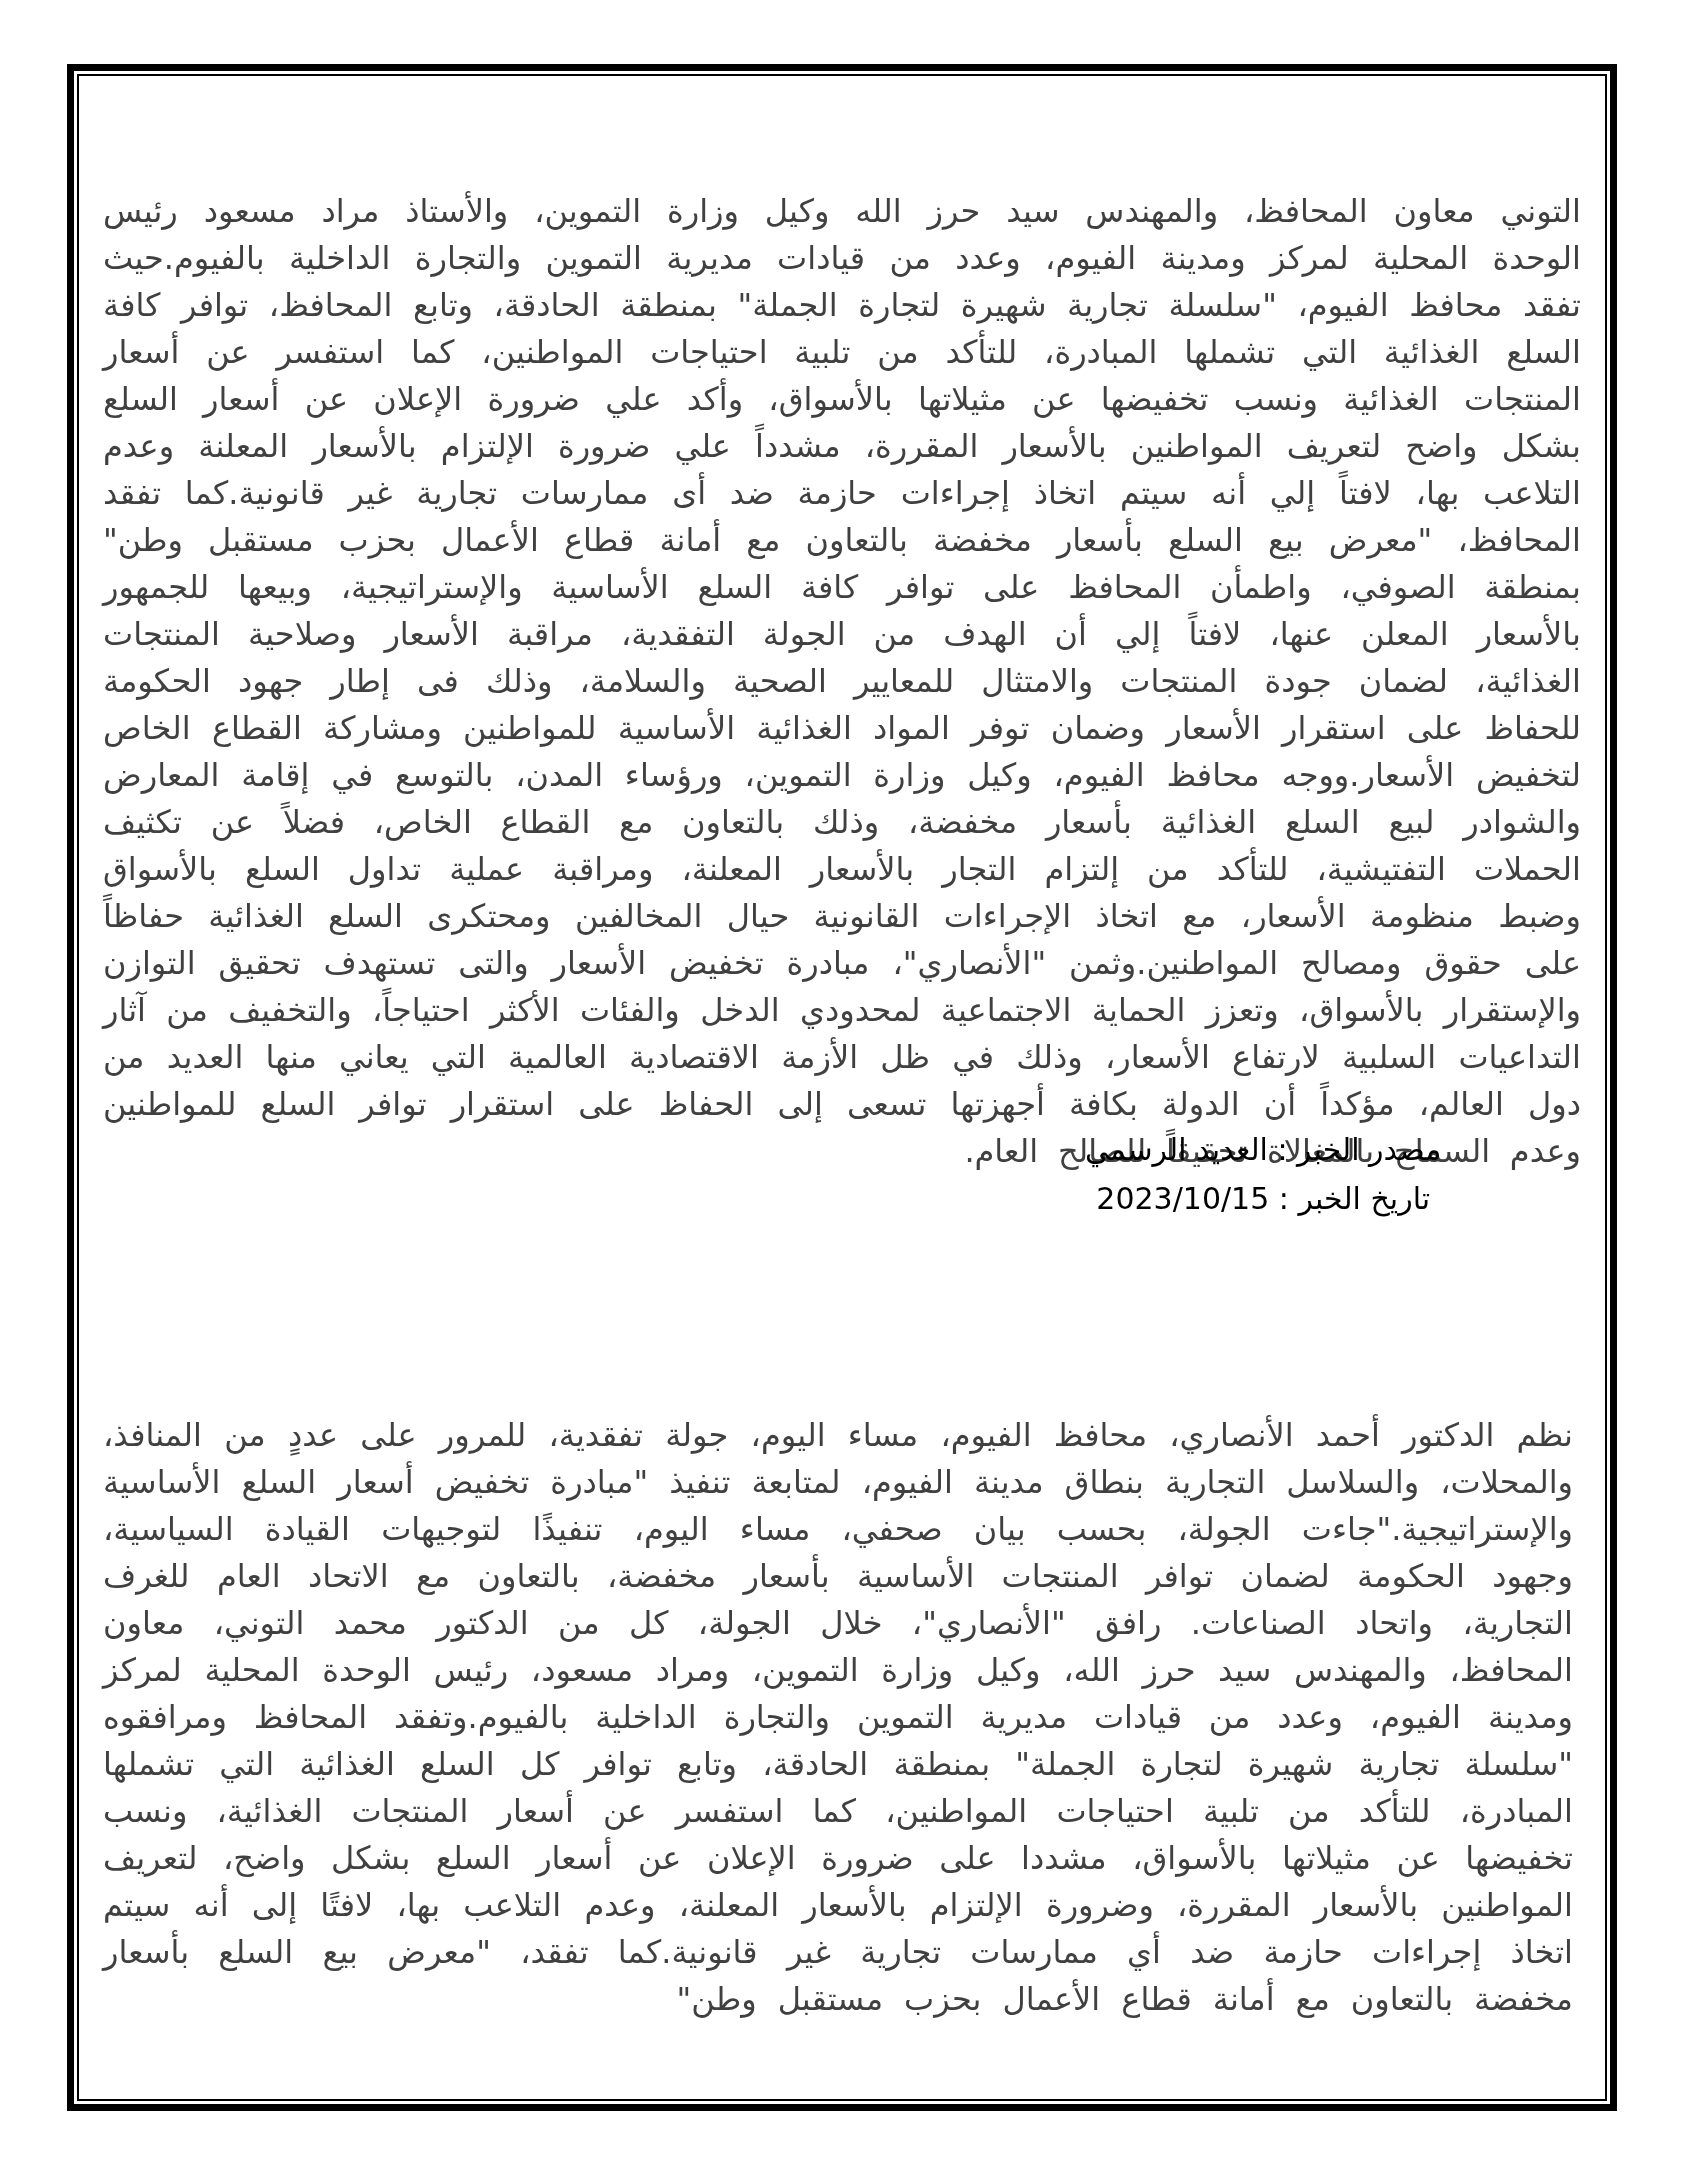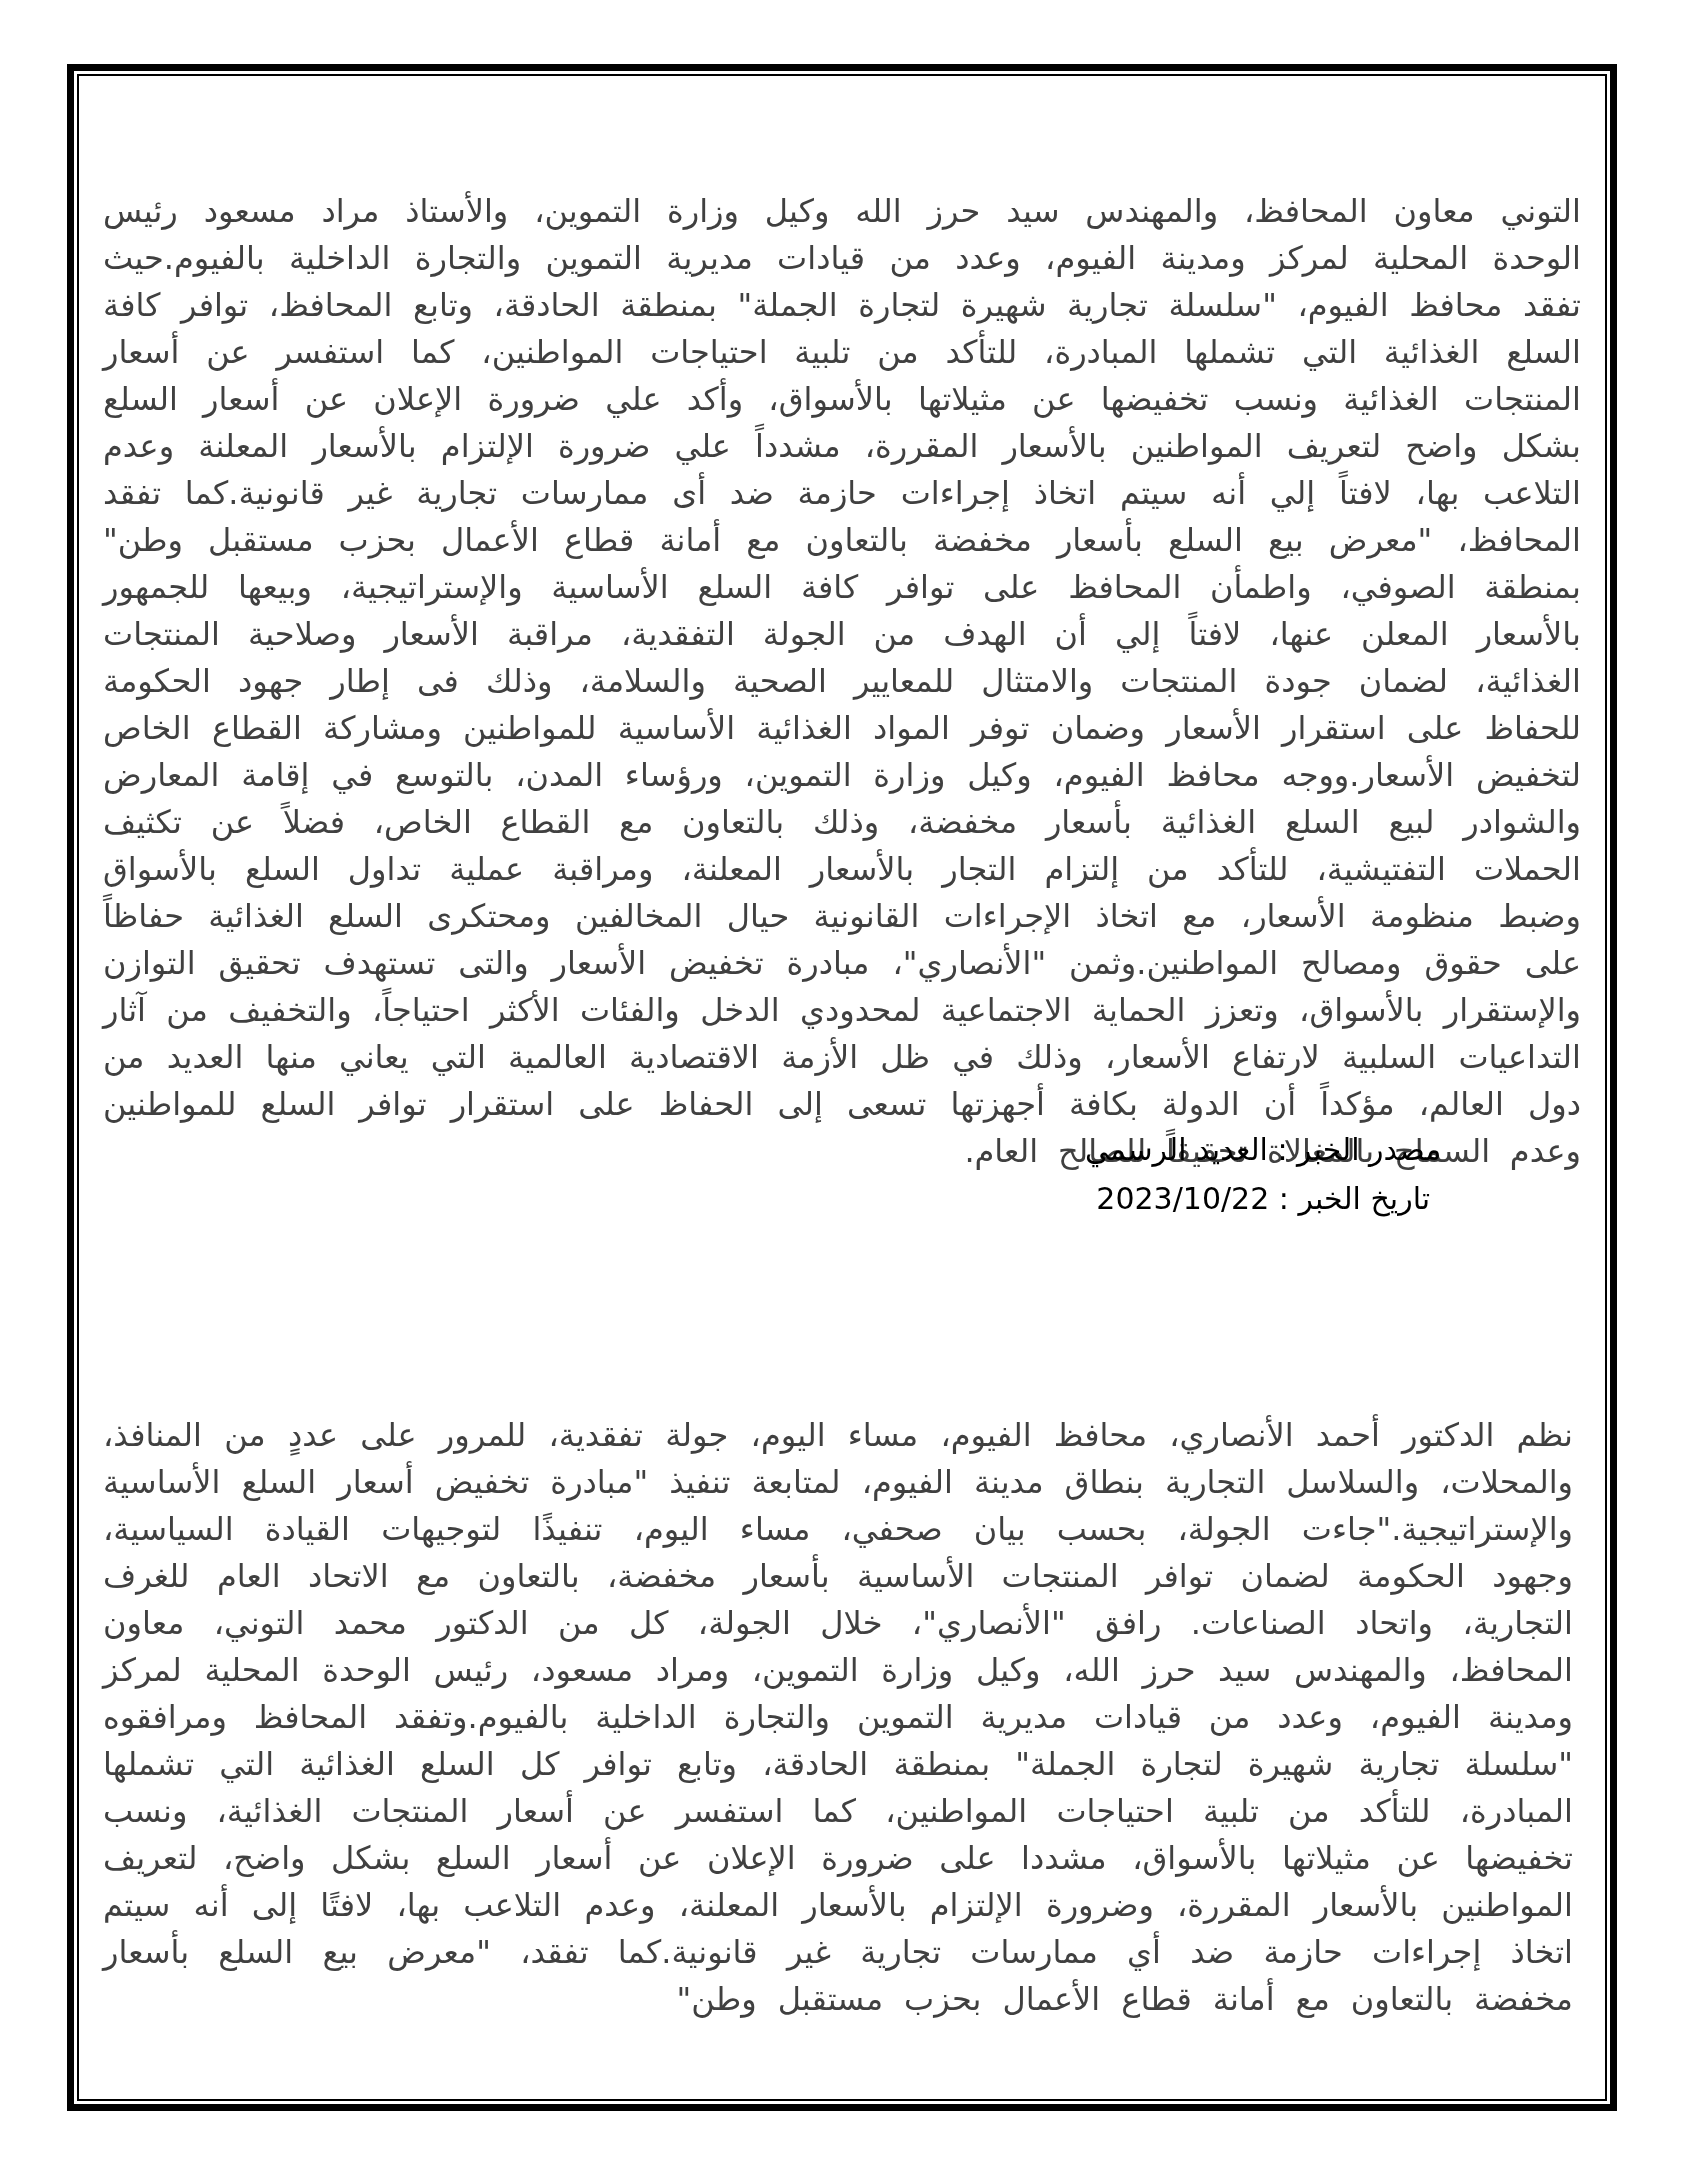--- a/index.html
+++ b/index.html
@@ -86,20 +86,20 @@
 <div class="frame-outer">
   <div class="frame-inner"></div>
 </div>
 
 <div class="content">
 
   <p class="body-par par-1">التوني معاون المحافظ، والمهندس سيد حرز الله وكيل وزارة التموين، والأستاذ مراد مسعود رئيس الوحدة المحلية لمركز ومدينة الفيوم، وعدد من قيادات مديرية التموين والتجارة الداخلية بالفيوم.حيث تفقد محافظ الفيوم، "سلسلة تجارية شهيرة لتجارة الجملة" بمنطقة الحادقة، وتابع المحافظ، توافر كافة السلع الغذائية التي تشملها المبادرة، للتأكد من تلبية احتياجات المواطنين، كما استفسر عن أسعار المنتجات الغذائية ونسب تخفيضها عن مثيلاتها بالأسواق، وأكد علي ضرورة الإعلان عن أسعار السلع بشكل واضح لتعريف المواطنين بالأسعار المقررة، مشدداً علي ضرورة الإلتزام بالأسعار المعلنة وعدم التلاعب بها، لافتاً إلي أنه سيتم اتخاذ إجراءات حازمة ضد أى ممارسات تجارية غير قانونية.كما تفقد المحافظ، "معرض بيع السلع بأسعار مخفضة بالتعاون مع أمانة قطاع الأعمال بحزب مستقبل وطن" بمنطقة الصوفي، واطمأن المحافظ على توافر كافة السلع الأساسية والإستراتيجية، وبيعها للجمهور بالأسعار المعلن عنها، لافتاً إلي أن الهدف من الجولة التفقدية، مراقبة الأسعار وصلاحية المنتجات الغذائية، لضمان جودة المنتجات والامتثال للمعايير الصحية والسلامة، وذلك فى إطار جهود الحكومة للحفاظ على استقرار الأسعار وضمان توفر المواد الغذائية الأساسية للمواطنين ومشاركة القطاع الخاص لتخفيض الأسعار.ووجه محافظ الفيوم، وكيل وزارة التموين، ورؤساء المدن، بالتوسع في إقامة المعارض والشوادر لبيع السلع الغذائية بأسعار مخفضة، وذلك بالتعاون مع القطاع الخاص، فضلاً عن تكثيف الحملات التفتيشية، للتأكد من إلتزام التجار بالأسعار المعلنة، ومراقبة عملية تداول السلع بالأسواق وضبط منظومة الأسعار، مع اتخاذ الإجراءات القانونية حيال المخالفين ومحتكرى السلع الغذائية حفاظاً على حقوق ومصالح المواطنين.وثمن "الأنصاري"، مبادرة تخفيض الأسعار والتى تستهدف تحقيق التوازن والإستقرار بالأسواق، وتعزز الحماية الاجتماعية لمحدودي الدخل والفئات الأكثر احتياجاً، والتخفيف من آثار التداعيات السلبية لارتفاع الأسعار، وذلك في ظل الأزمة الاقتصادية العالمية التي يعاني منها العديد من دول العالم، مؤكداً أن الدولة بكافة أجهزتها تسعى إلى الحفاظ على استقرار توافر السلع للمواطنين وعدم السماح بالمغالاة تحقيقاً للصالح العام.</p>
 
   <div class="meta-block">
     <div class="meta-line">مصدر الخبر : العديد الرسمي</div>
-    <div class="meta-line">تاريخ الخبر : 2023/10/22</div>
+    <div class="meta-line">تاريخ الخبر : 2023/10/15</div>
   </div>
 
 
   <p class="body-par par-2">نظم الدكتور أحمد الأنصاري، محافظ الفيوم، مساء اليوم، جولة تفقدية، للمرور على عددٍ من المنافذ، والمحلات، والسلاسل التجارية بنطاق مدينة الفيوم، لمتابعة تنفيذ "مبادرة تخفيض أسعار السلع الأساسية والإستراتيجية."جاءت الجولة، بحسب بيان صحفي، مساء اليوم، تنفيذًا لتوجيهات القيادة السياسية، وجهود الحكومة لضمان توافر المنتجات الأساسية بأسعار مخفضة، بالتعاون مع الاتحاد العام للغرف التجارية، واتحاد الصناعات. رافق "الأنصاري"، خلال الجولة، كل من الدكتور محمد التوني، معاون المحافظ، والمهندس سيد حرز الله، وكيل وزارة التموين، ومراد مسعود، رئيس الوحدة المحلية لمركز ومدينة الفيوم، وعدد من قيادات مديرية التموين والتجارة الداخلية بالفيوم.وتفقد المحافظ ومرافقوه "سلسلة تجارية شهيرة لتجارة الجملة" بمنطقة الحادقة، وتابع توافر كل السلع الغذائية التي تشملها المبادرة، للتأكد من تلبية احتياجات المواطنين، كما استفسر عن أسعار المنتجات الغذائية، ونسب تخفيضها عن مثيلاتها بالأسواق، مشددا على ضرورة الإعلان عن أسعار السلع بشكل واضح، لتعريف المواطنين بالأسعار المقررة، وضرورة الإلتزام بالأسعار المعلنة، وعدم التلاعب بها، لافتًا إلى أنه سيتم اتخاذ إجراءات حازمة ضد أي ممارسات تجارية غير قانونية.كما تفقد، "معرض بيع السلع بأسعار مخفضة بالتعاون مع أمانة قطاع الأعمال بحزب مستقبل وطن"</p>
 
 </div>
 
 
 </body></html>

